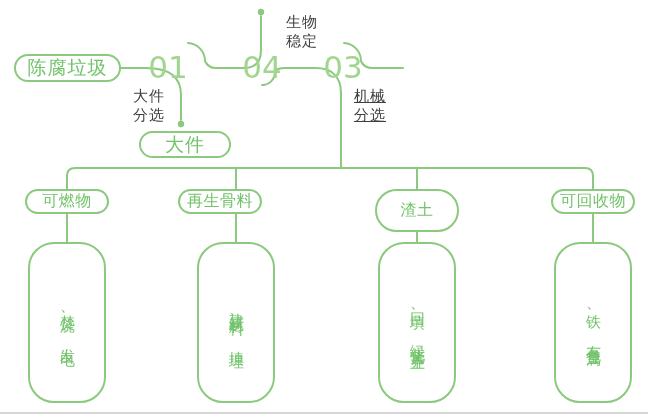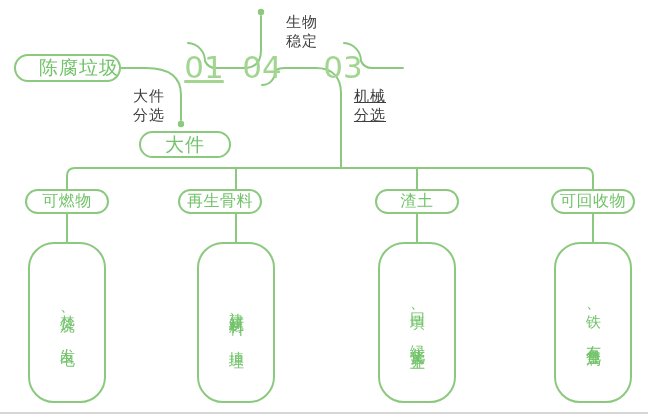--- a/index.html
+++ b/index.html
@@ -49,25 +49,25 @@
     <path d="M344 43 A18 18 0 0 1 361 61 Q364 68 372 68 H403"></path>
     <path d="M67 189 V176 Q67 168 75 168 H585 Q593 168 593 176 V189"></path>
     <path d="M236 168 V189"></path>
     <path d="M417 168 V189"></path>
     <path d="M67 214 V242"></path>
     <path d="M236 214 V242"></path>
     <path d="M417 214 V242"></path>
     <path d="M593 214 V242"></path>
   </svg>
 
-  <div class="pill pill-lg" style="left:14px;top:54px;width:107px;height:28px;justify-content:flex-end;">
+  <div class="pill pill-lg" style="left:14px;top:54px;width:107px;height:28px;">
     <span>陈腐垃圾</span>
   </div>
 
-  <div class="step-num" style="left:172px;top:50px;text-decoration:underline;">01</div>
+  <div class="step-num" style="left:136px;top:50px;">01</div>
   <div class="step-num" style="left:230px;top:50px;">04</div>
   <div class="step-num" style="left:311px;top:50px;">03</div>
 
   <div class="plabel" style="left:133px;top:87px;">
     <span>大件</span>
     <span>分选</span>
   </div>
   <div class="plabel" style="left:270px;top:13px;margin-left:16px;">
     <span>生物</span>
     <span>稳定</span>
@@ -80,21 +80,21 @@
   <div class="pill pill-lg" style="left:139px;top:131px;width:92px;height:27px;">
     <span>大件</span>
   </div>
 
   <div class="pill pill-sm" style="left:25px;top:189px;width:84px;height:25px;">
     <span>可燃物</span>
   </div>
   <div class="pill pill-sm" style="left:178px;top:189px;width:84px;height:25px;">
     <span>再生骨料</span>
   </div>
-  <div class="pill pill-sm" style="left:375px;top:189px;width:84px;height:25px;">
+  <div class="pill pill-sm" style="left:375px;top:189px;width:84px;height:43px;">
     <span>渣土</span>
   </div>
   <div class="pill pill-sm" style="left:551px;top:189px;width:84px;height:25px;">
     <span>可回收物</span>
   </div>
 
   <div class="rbox" style="left:28px;top:242px;">
     <div class="vtext">
       <span class="part1">焚烧、</span><span class="part2">发电</span>
     </div>

